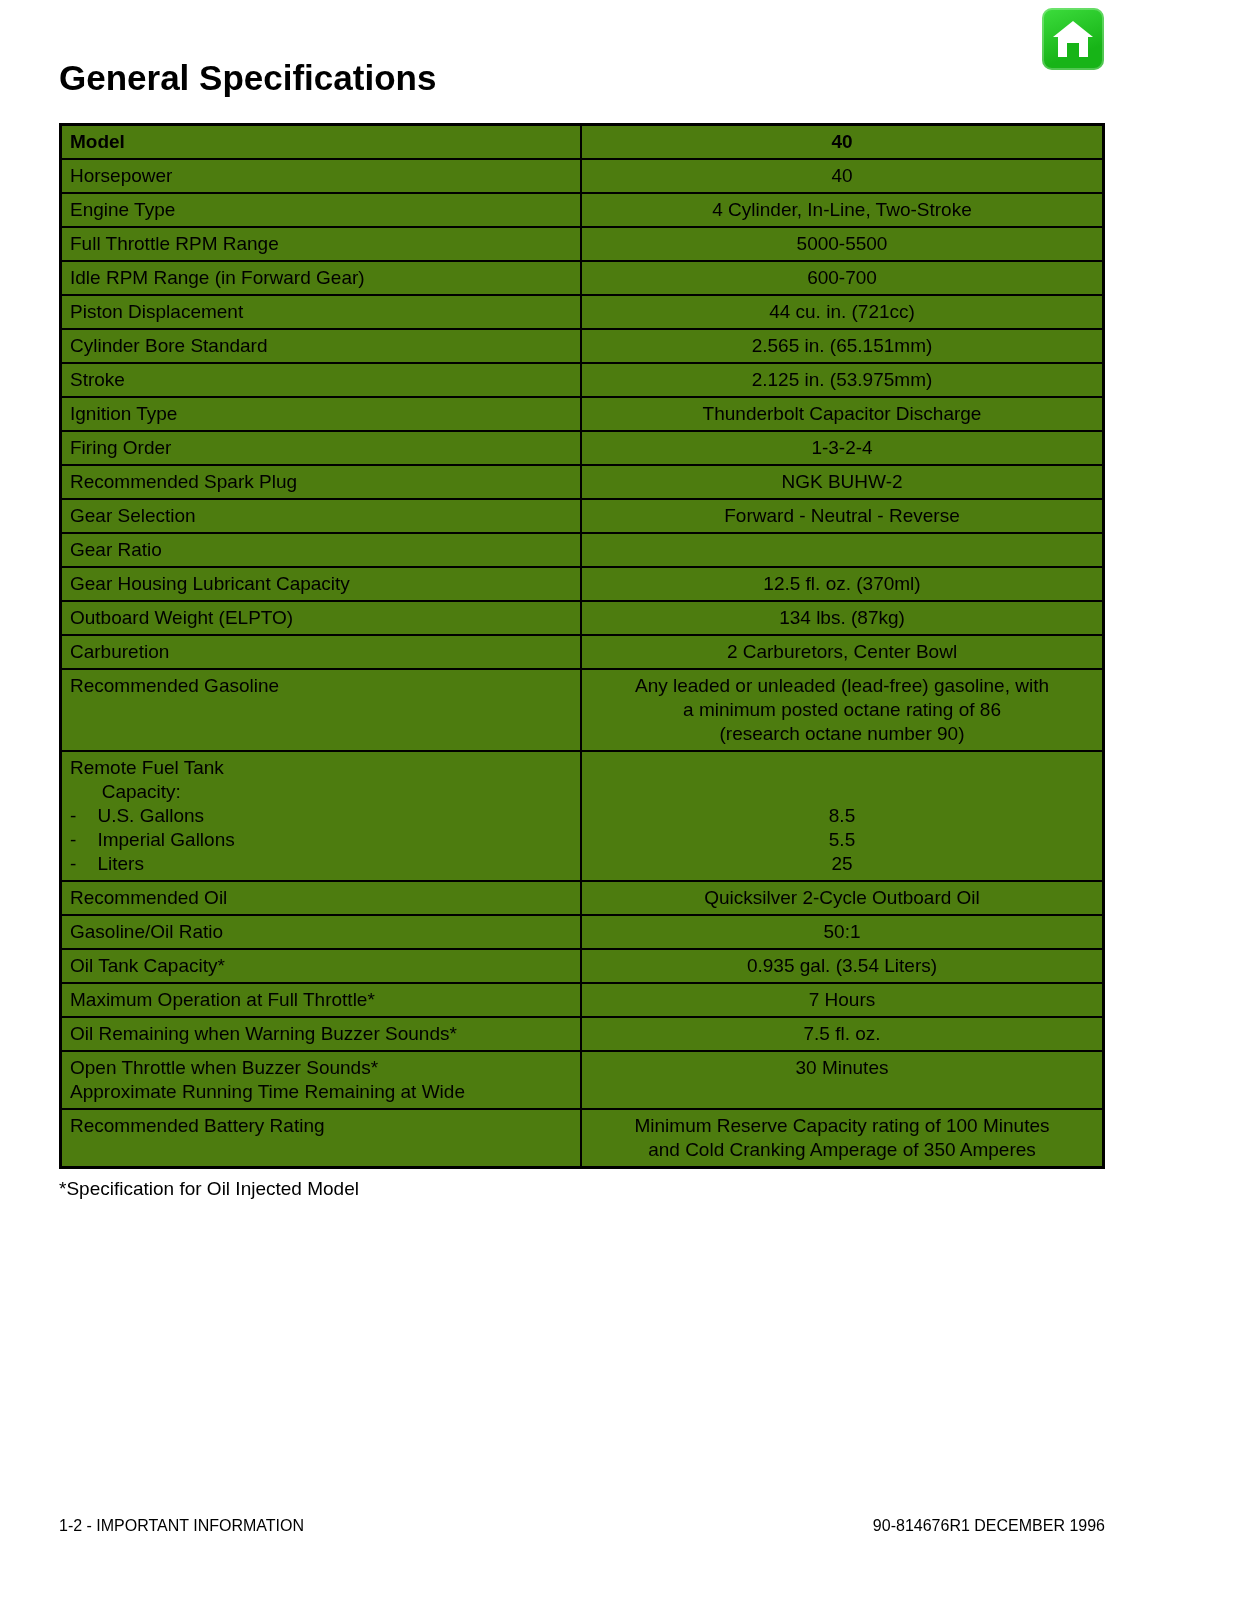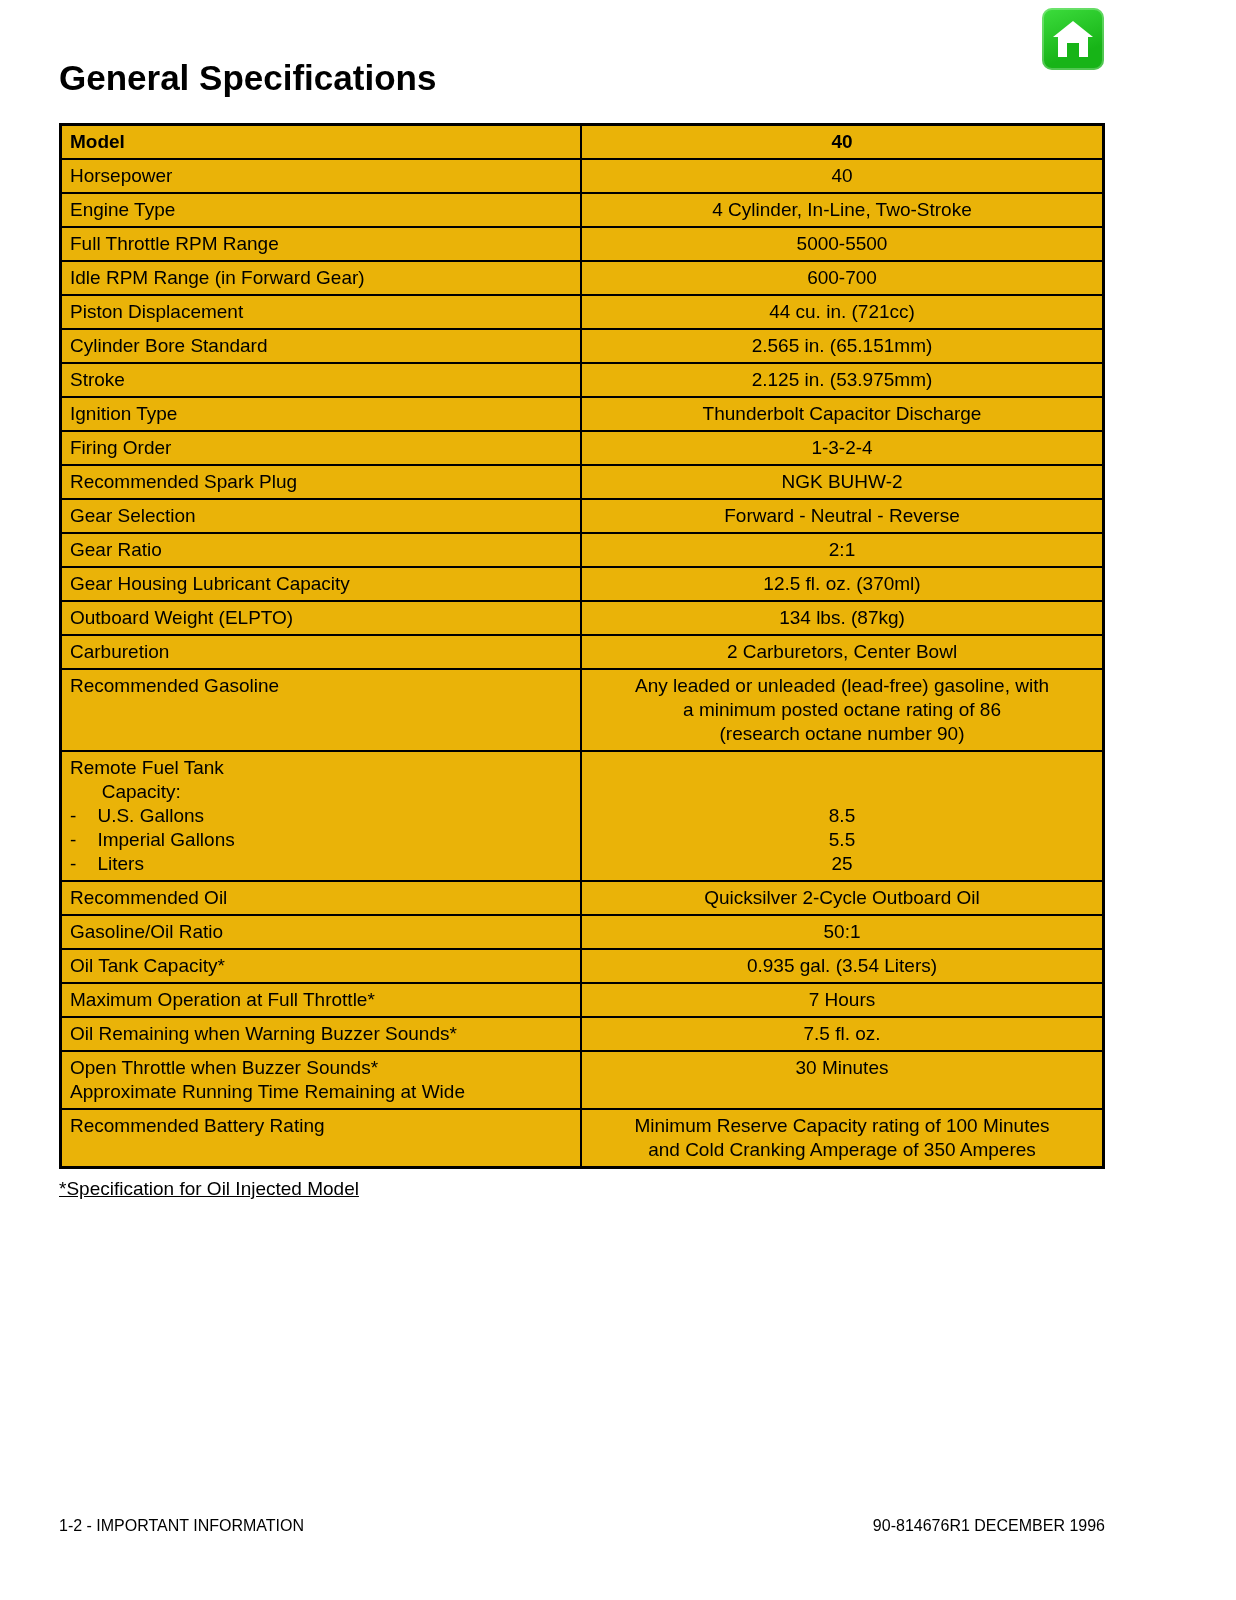--- a/index.html
+++ b/index.html
@@ -40,21 +40,21 @@
     font-weight: 700;
     letter-spacing: 0px;
   }
   .spec-table {
     position: absolute;
     top: 123px;
     left: 59px;
     width: 1046px;
     border: 3px solid #000000;
     box-sizing: border-box;
-    background: #eab308;
+    background: #4d7c0f;
   }
   .row {
     display: flex;
     border-top: 2px solid #000000;
   }
   .row:first-child {
     border-top: none;
   }
   .cell {
     padding: 4px 8px;
@@ -75,21 +75,20 @@
     font-weight: 700;
   }
   .line {
     white-space: pre-wrap;
   }
   .footnote {
     position: absolute;
     top: 1178px;
     left: 59px;
     font-size: 19px;
-    text-decoration: underline;
   }
   .footer {
     position: absolute;
     top: 1517px;
     left: 59px;
     width: 1046px;
     display: flex;
     justify-content: space-between;
     font-size: 16px;
     gap: 42px;
@@ -203,23 +202,20 @@
           <div class="line">Gear Selection</div>
         </div>
         <div class="cell value">
           <div class="line">Forward - Neutral - Reverse</div>
         </div>
       </div>
       <div class="row">
         <div class="cell label">
           <div class="line">Gear Ratio</div>
         </div>
-        <div class="cell value">
-          <div class="line">2:1</div>
-        </div>
       </div>
       <div class="row">
         <div class="cell label">
           <div class="line">Gear Housing Lubricant Capacity</div>
         </div>
         <div class="cell value">
           <div class="line">12.5 fl. oz. (370ml)</div>
         </div>
       </div>
       <div class="row">

